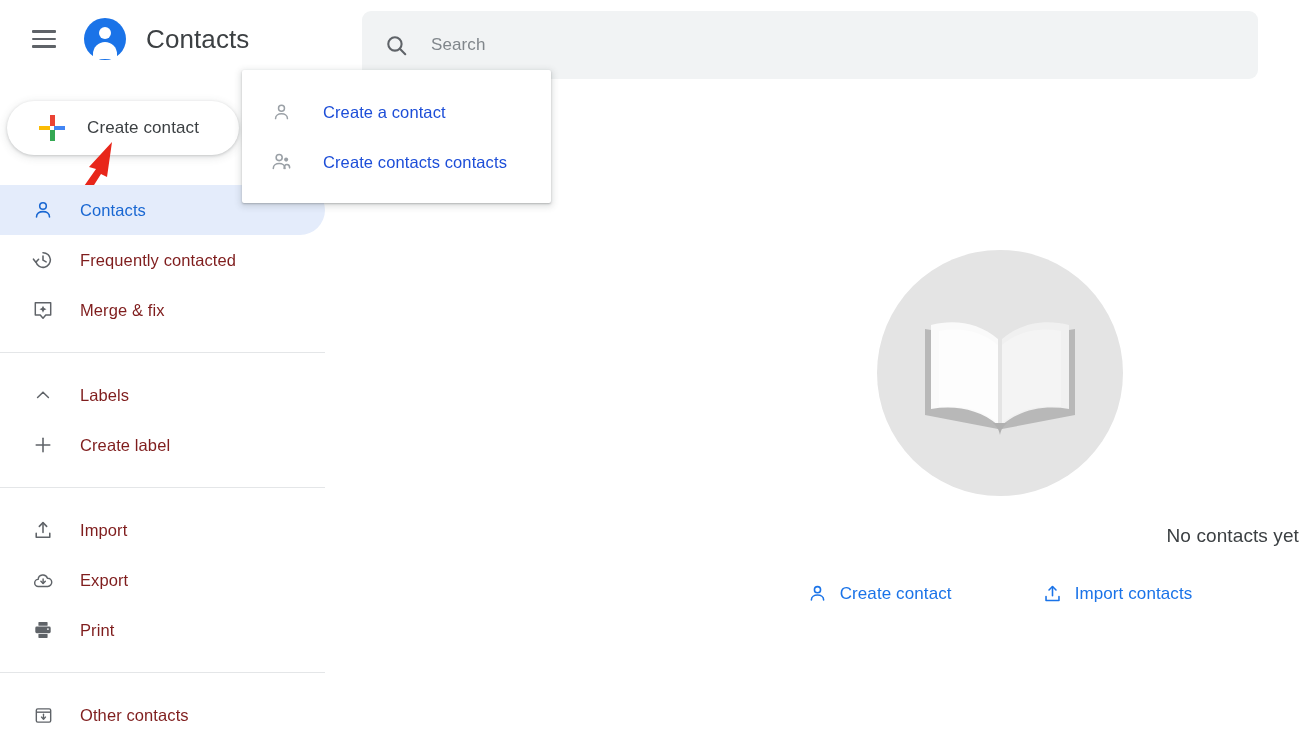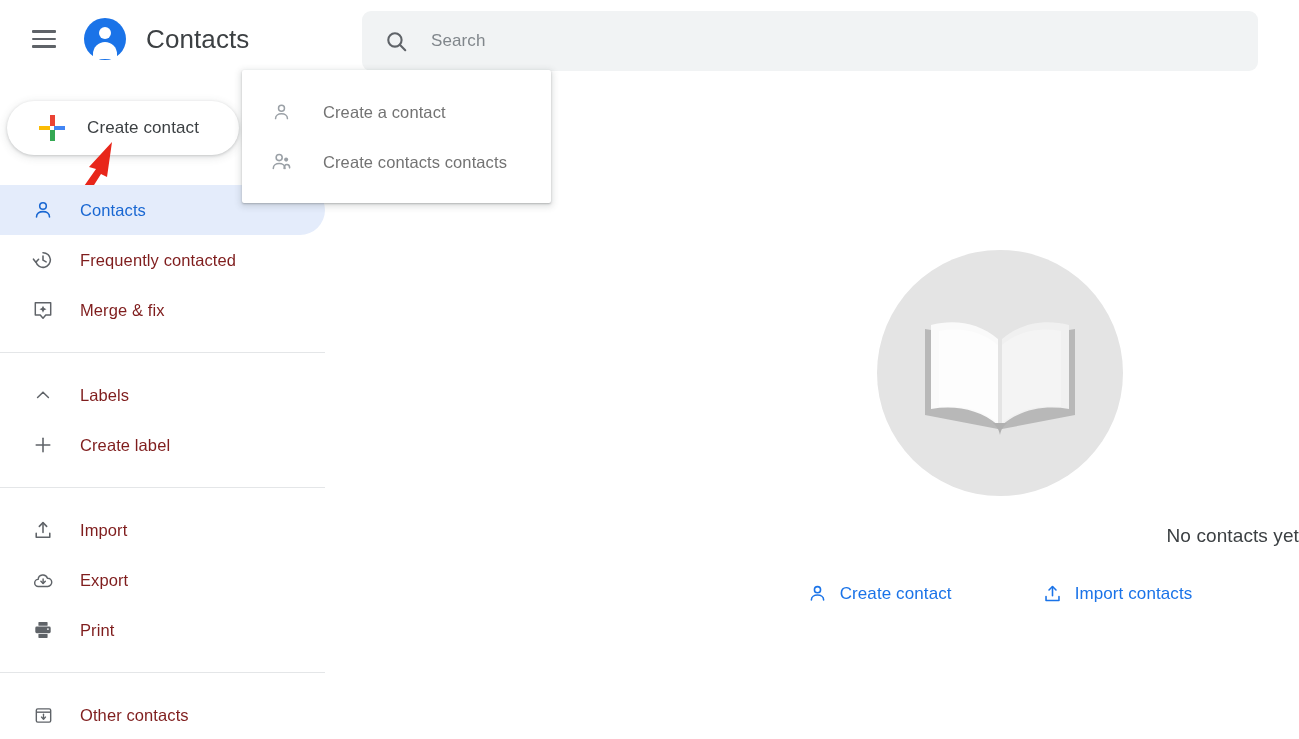--- a/index.html
+++ b/index.html
@@ -38,21 +38,21 @@
     width: 24px; height: 17px; background: #fff;
     border-radius: 12px 12px 0 0;
   }
   .brand-title {
     font-size: 26px; color: #3c4043; font-weight: 400;
     letter-spacing: 0.1px; white-space: nowrap;
   }
 
   .searchbar {
     position: absolute; left: 362px; top: 11px;
-    width: 896px; height: 60px;
+    width: 896px; height: 68px;
     background: #f1f3f4; border-radius: 9px;
     display: flex; align-items: center; cursor: text;
   }
   .search-icon { margin-left: 22px; margin-right: 22px; flex: none; display: block; }
   .search-placeholder { font-size: 17px; color: #80868b; letter-spacing: 0.1px; }
 
   
   .create-btn {
     position: absolute; left: 7px; top: 101px;
     width: 232px; height: 54px;
@@ -103,21 +103,21 @@
   
   .menu {
     position: absolute; left: 242px; top: 70px;
     width: 309px; padding: 17px 0 16px 0;
     background: #ffffff; border-radius: 2px;
     box-shadow: 0 2px 6px 2px rgba(60,64,67,.15), 0 1px 2px rgba(60,64,67,.30);
     z-index: 50;
   }
   .menu-item {
     height: 50px; display: flex; align-items: center;
-    cursor: pointer; color: #737373;
+    cursor: pointer; color: #1d4ed8;
   }
   .menu-icon { width: 24px; height: 24px; margin-left: 27px; flex: none;
     display: flex; align-items: center; justify-content: center; }
   .menu-label { margin-left: 30px; font-size: 16.5px; letter-spacing: .1px; white-space: nowrap; }
 </style>
 </head>
 <body>
 
 <div id="app">
 

